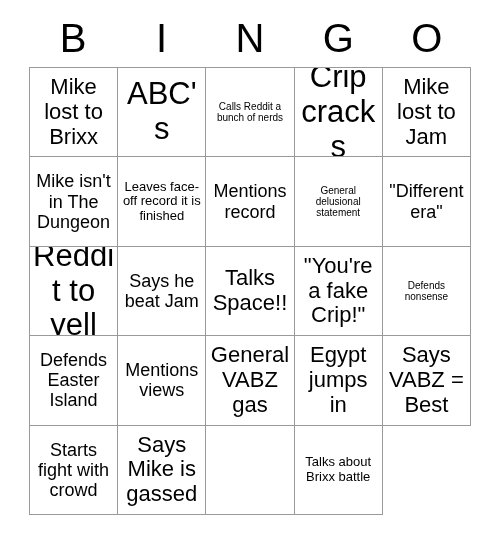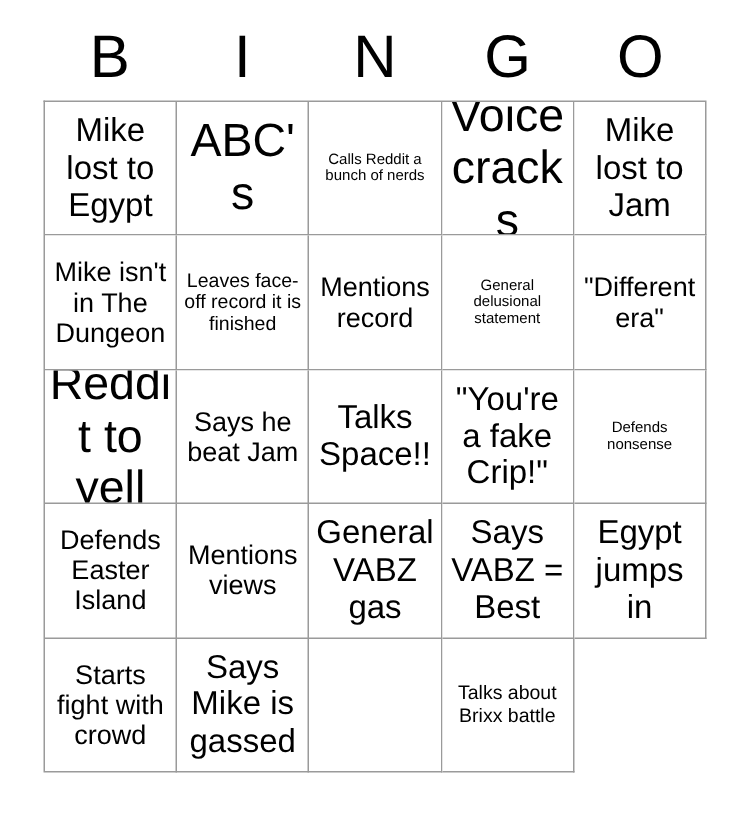--- a/index.html
+++ b/index.html
@@ -95,30 +95,30 @@
     <div class="header-letter">B</div>
     <div class="header-letter">I</div>
     <div class="header-letter">N</div>
     <div class="header-letter">G</div>
     <div class="header-letter">O</div>
   </div>
 
   <div id="grid">
 
     <div class="cell">
-        <span class="cell-text fs-lg">Mike lost to Egypt</span>
+        <span class="cell-text fs-lg">Mike lost to Brixx</span>
       </div>
     <div class="cell">
         <span class="cell-text fs-xl">ABC's</span>
       </div>
     <div class="cell">
         <span class="cell-text fs-sm">Calls Reddit a bunch of nerds</span>
       </div>
     <div class="cell">
-        <span class="cell-text fs-xl">Voice cracks</span>
+        <span class="cell-text fs-xl">Crip cracks</span>
       </div>
     <div class="cell">
         <span class="cell-text fs-lg">Mike lost to Jam</span>
       </div>
 
     <div class="cell">
         <span class="cell-text fs-md">Mike isn't in The Dungeon</span>
       </div>
     <div class="cell">
         <span class="cell-text fs-xs">Leaves face-off record it is finished</span>
@@ -152,25 +152,25 @@
     <div class="cell">
         <span class="cell-text fs-md">Defends Easter Island</span>
       </div>
     <div class="cell">
         <span class="cell-text fs-md">Mentions views</span>
       </div>
     <div class="cell">
         <span class="cell-text fs-lg">General VABZ gas</span>
       </div>
     <div class="cell">
-        <span class="cell-text fs-lg">Says VABZ = Best</span>
+        <span class="cell-text fs-lg">Egypt jumps in</span>
       </div>
 
     <div class="cell">
-        <span class="cell-text fs-lg">Egypt jumps in</span>
+        <span class="cell-text fs-lg">Says VABZ = Best</span>
       </div>
     <div class="cell">
         <span class="cell-text fs-md">Starts fight with crowd</span>
       </div>
     <div class="cell">
         <span class="cell-text fs-lg">Says Mike is gassed</span>
       </div>
     <div class="cell">
         <span class="cell-text fs-md"></span>
       </div>

